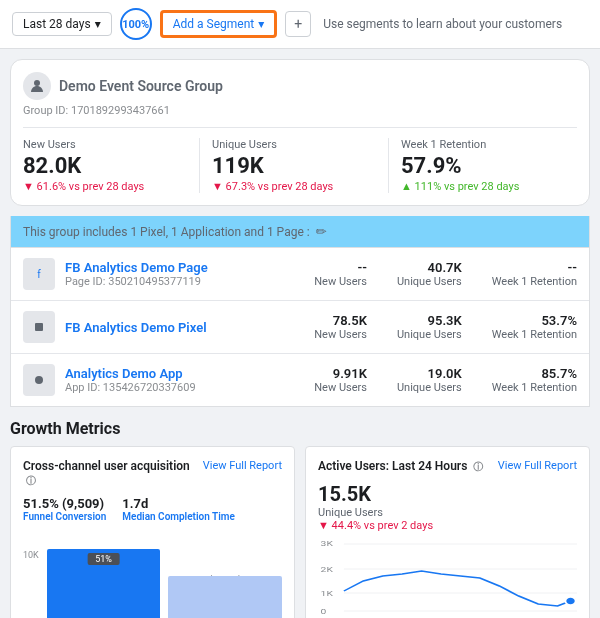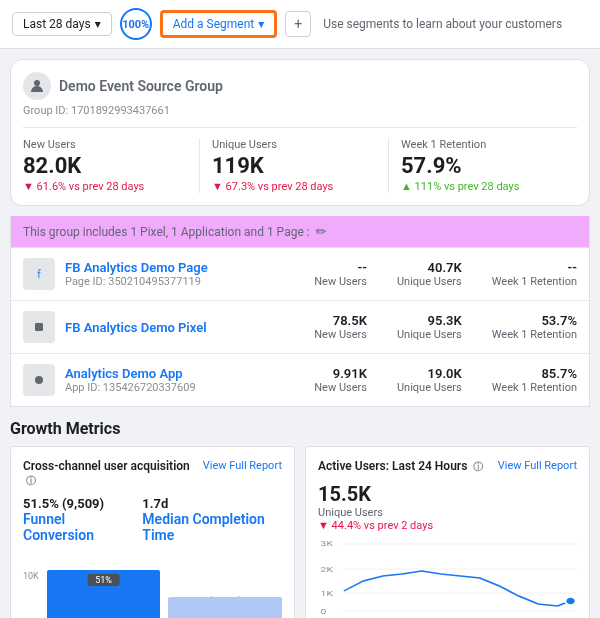--- a/index.html
+++ b/index.html
@@ -23,21 +23,21 @@
     .stat-box { flex: 1; padding: 0 12px; border-right: 1px solid #e4e6ea; }
     .stat-box:first-child { padding-left: 0; }
     .stat-box:last-child { border-right: none; }
     .stat-label { font-size: 11px; color: #606770; margin-bottom: 2px; }
     .stat-value { font-size: 22px; font-weight: 700; color: #1c1e21; }
     .stat-change { font-size: 11px; margin-top: 2px; }
     .stat-change.down { color: #e41749; }
     .stat-change.up { color: #42b72a; }
 
     
-    .group-info-bar { background: #f0abfc; border: 1px solid #dddfe2; margin: 0 10px; padding: 8px 12px; display: flex; align-items: center; gap: 6px; font-size: 12px; color: #606770; border-top: none; }
+    .group-info-bar { background: #7dd3fc; border: 1px solid #dddfe2; margin: 0 10px; padding: 8px 12px; display: flex; align-items: center; gap: 6px; font-size: 12px; color: #606770; border-top: none; }
     .edit-icon { color: #606770; cursor: pointer; font-size: 13px; }
 
     
     .source-items { background: #fff; border: 1px solid #dddfe2; border-top: none; margin: 0 10px; }
     .source-item { display: flex; align-items: center; padding: 10px 12px; border-bottom: 1px solid #e4e6ea; gap: 10px; }
     .source-item:last-child { border-bottom: none; }
     .source-thumb { width: 32px; height: 32px; background: #e4e6ea; border-radius: 4px; display: flex; align-items: center; justify-content: center; font-size: 11px; color: #606770; flex-shrink: 0; }
     .source-info { flex: 1; }
     .source-name { font-size: 13px; font-weight: 600; color: #1877f2; cursor: pointer; }
     .source-id { font-size: 11px; color: #8a8d91; }
@@ -49,21 +49,21 @@
     
     .section-title { font-size: 16px; font-weight: 700; padding: 12px 10px 8px; }
     .metrics-grid { display: grid; grid-template-columns: 1fr 1fr; gap: 10px; margin: 0 10px; }
     .metric-card { background: #fff; border: 1px solid #dddfe2; border-radius: 4px; padding: 12px; }
     .metric-card-header { display: flex; justify-content: space-between; align-items: flex-start; margin-bottom: 8px; }
     .metric-card-title { font-size: 12px; font-weight: 600; color: #1c1e21; }
     .view-full { font-size: 11px; color: #1877f2; cursor: pointer; white-space: nowrap; }
     .funnel-row { display: flex; gap: 16px; margin-bottom: 24px; }
     .funnel-item { }
     .funnel-val { font-size: 13px; font-weight: 700; }
-    .funnel-lbl { font-size: 14px; color: #1877f2; font-weight: 600; }
+    .funnel-lbl { font-size: 10px; color: #1877f2; font-weight: 600; }
 
     
     .bar-chart { display: flex; align-items: flex-end; gap: 8px; height: 80px; margin-top: 4px; position: relative; }
     .bar-wrap { display: flex; flex-direction: column; align-items: center; flex: 1; height: 100%; justify-content: flex-end; }
     .bar { width: 100%; background: #1877f2; border-radius: 2px 2px 0 0; position: relative; }
     .bar.light { background: #b0c8f5; }
     .bar-badge { background: #4b4f56; color: #fff; font-size: 9px; padding: 1px 8px; border-radius: 2px; position: absolute; top: 4px; left: 50%; transform: translateX(-50%); white-space: nowrap; }
     .bar-label-bottom { font-size: 9px; color: #606770; text-align: center; margin-top: 3px; white-space: nowrap; overflow: hidden; text-overflow: ellipsis; width: 100%; }
     .chart-y-labels { display: flex; flex-direction: column; justify-content: space-between; font-size: 9px; color: #8a8d91; height: 80px; margin-right: 4px; align-items: flex-end; }
 

